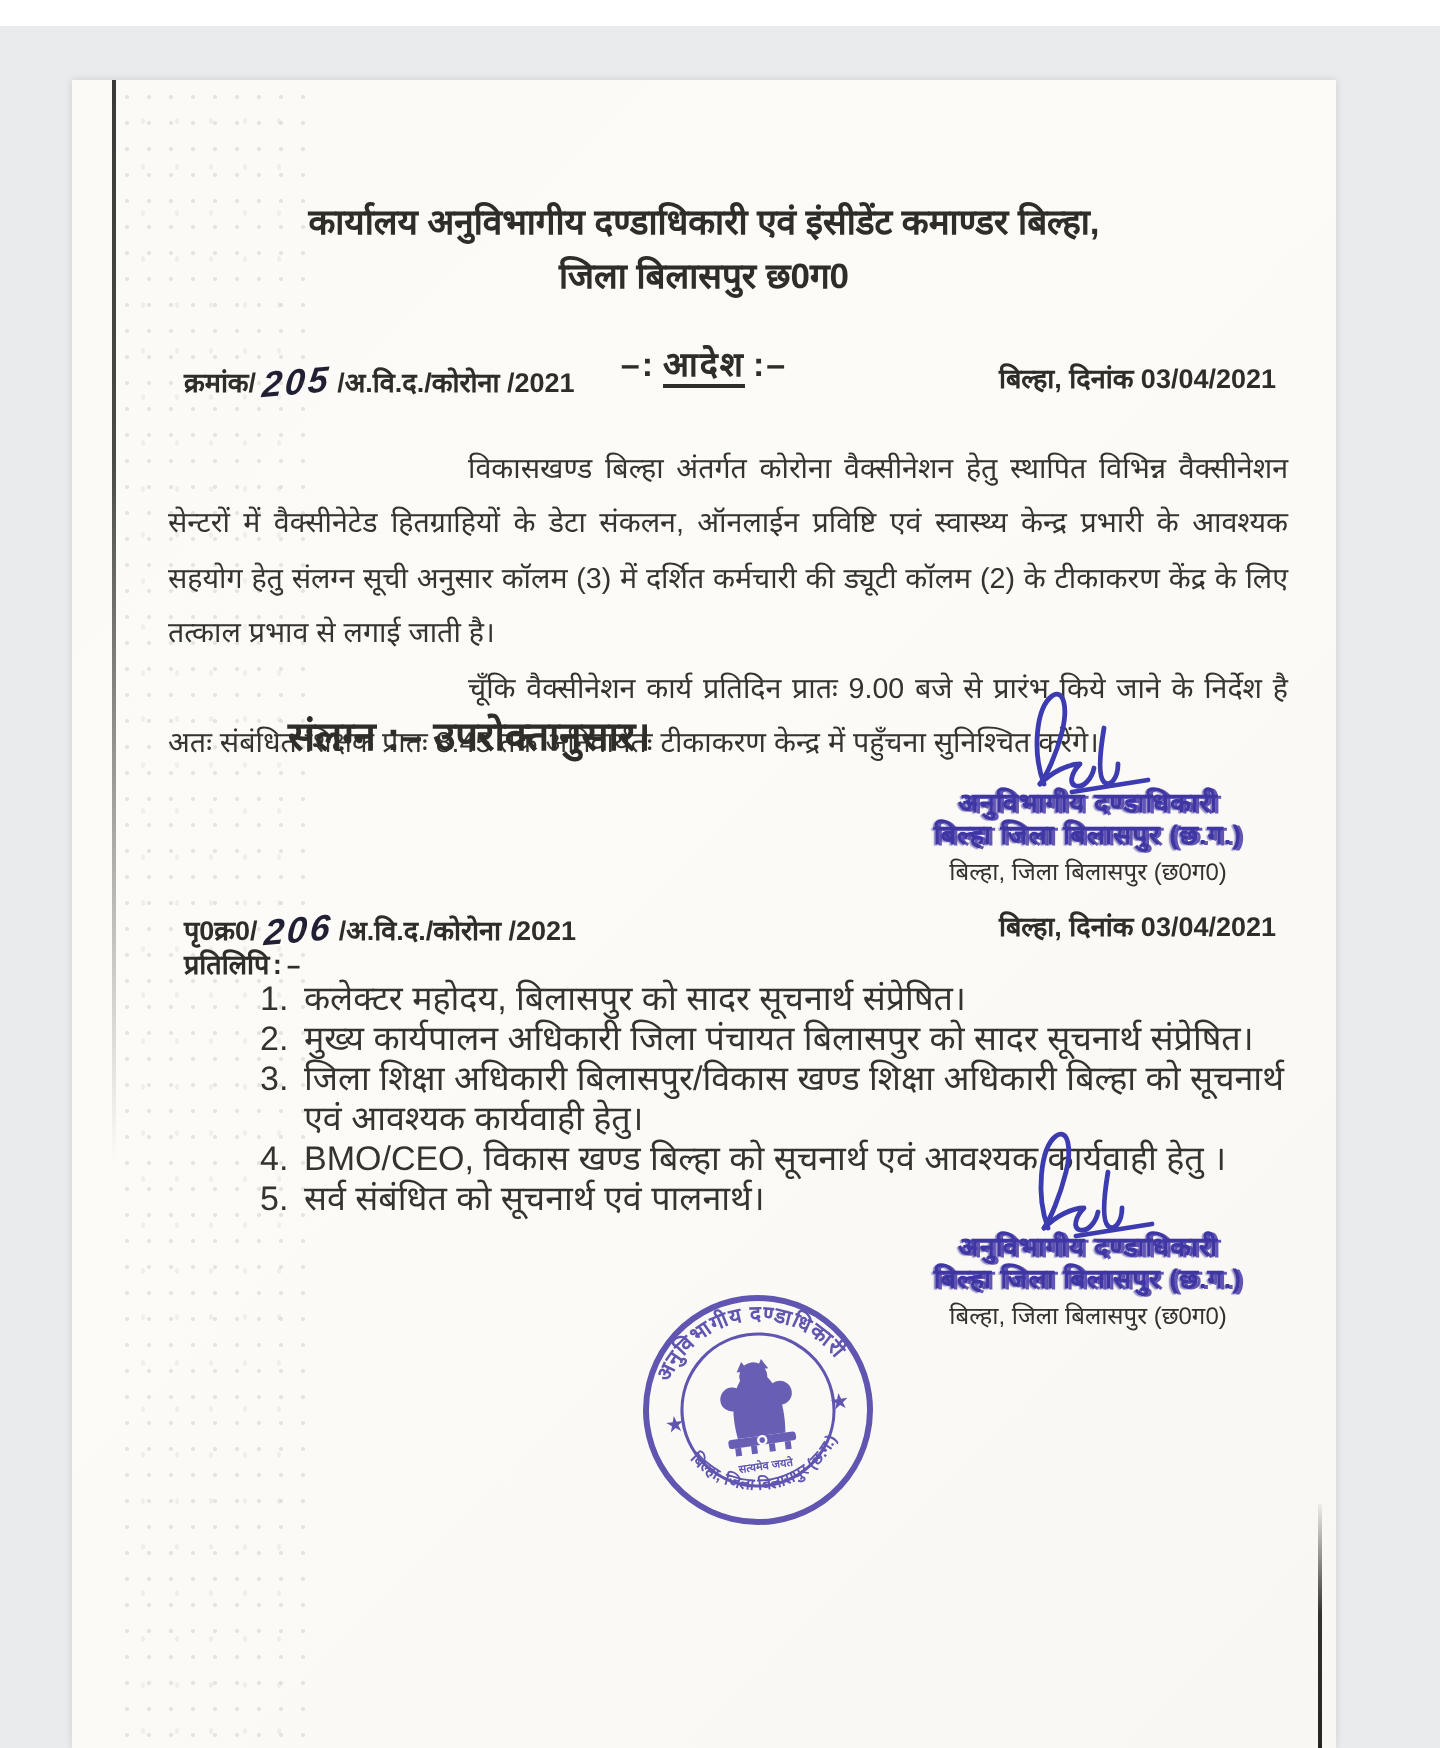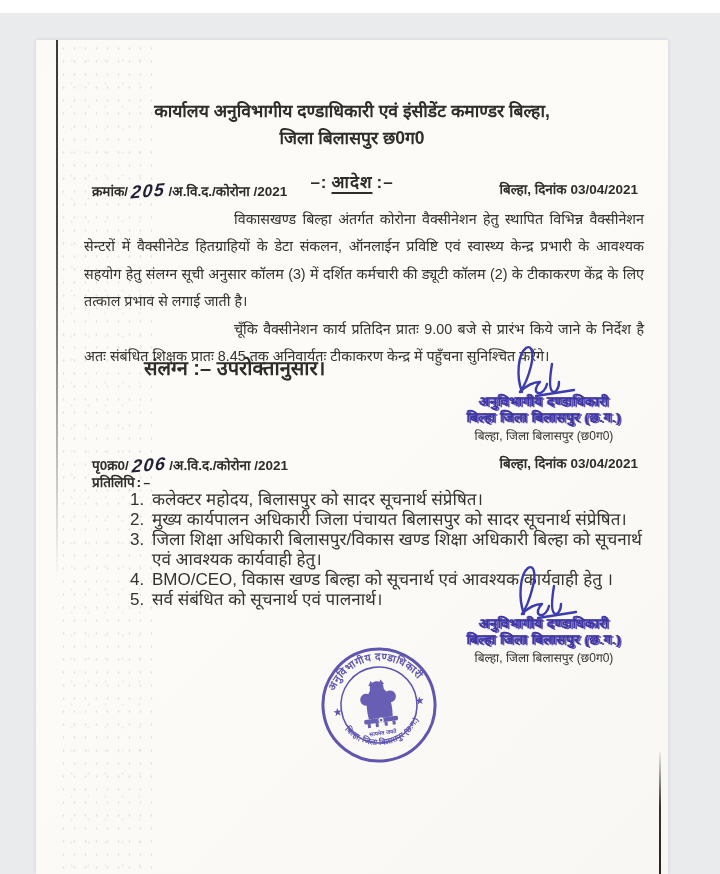--- a/index.html
+++ b/index.html
@@ -32,21 +32,21 @@
     font-weight:bold; font-size:17px; color:#2f2d29; letter-spacing:1px;margin-top:17px; }
   #order-heading .uword { text-decoration:underline; text-underline-offset:4px; text-decoration-thickness:1.5px; padding:0 4px; }
 
   .ref-row { position:absolute; left:56px; right:30px; display:flex; justify-content:space-between;
     font-size:13.5px; font-weight:bold; color:#2f2d29; }
   #ref-row-1 { top:140px; }
   #ref-row-2 { top:414px; }
   .hand-no { display:inline-block; font-size:18px; font-weight:bold; font-style:italic;
     transform:rotate(-5deg) skewX(-10deg); color:#211f33; position:relative; top:1px; padding:0 3px; letter-spacing:1.5px; }
 
-  #body-text { position:absolute; left:48px; top:166px; width:560px;
+  #body-text { position:absolute; left:48px; top:182px; width:560px;
     font-size:14.3px; line-height:27.4px; text-align:justify; color:#35332d; }
   #body-text p { text-indent:150px; }
 
   #enclosure-line { position:absolute; left:108px; top:314px; font-size:20px; font-weight:bold; color:#2f2d29; }
 
   .sig-block { position:absolute; text-align:center; }
   #sig-block-1 { left:388px; top:302px; width:240px; }
   #sig-block-2 { left:388px; top:520px; width:240px; }
   .sig-scribble { display:block; margin:0 auto -6px auto; }
   .overprint { font-size:13.5px; font-weight:bold; color:#3d36a3; line-height:16px;

